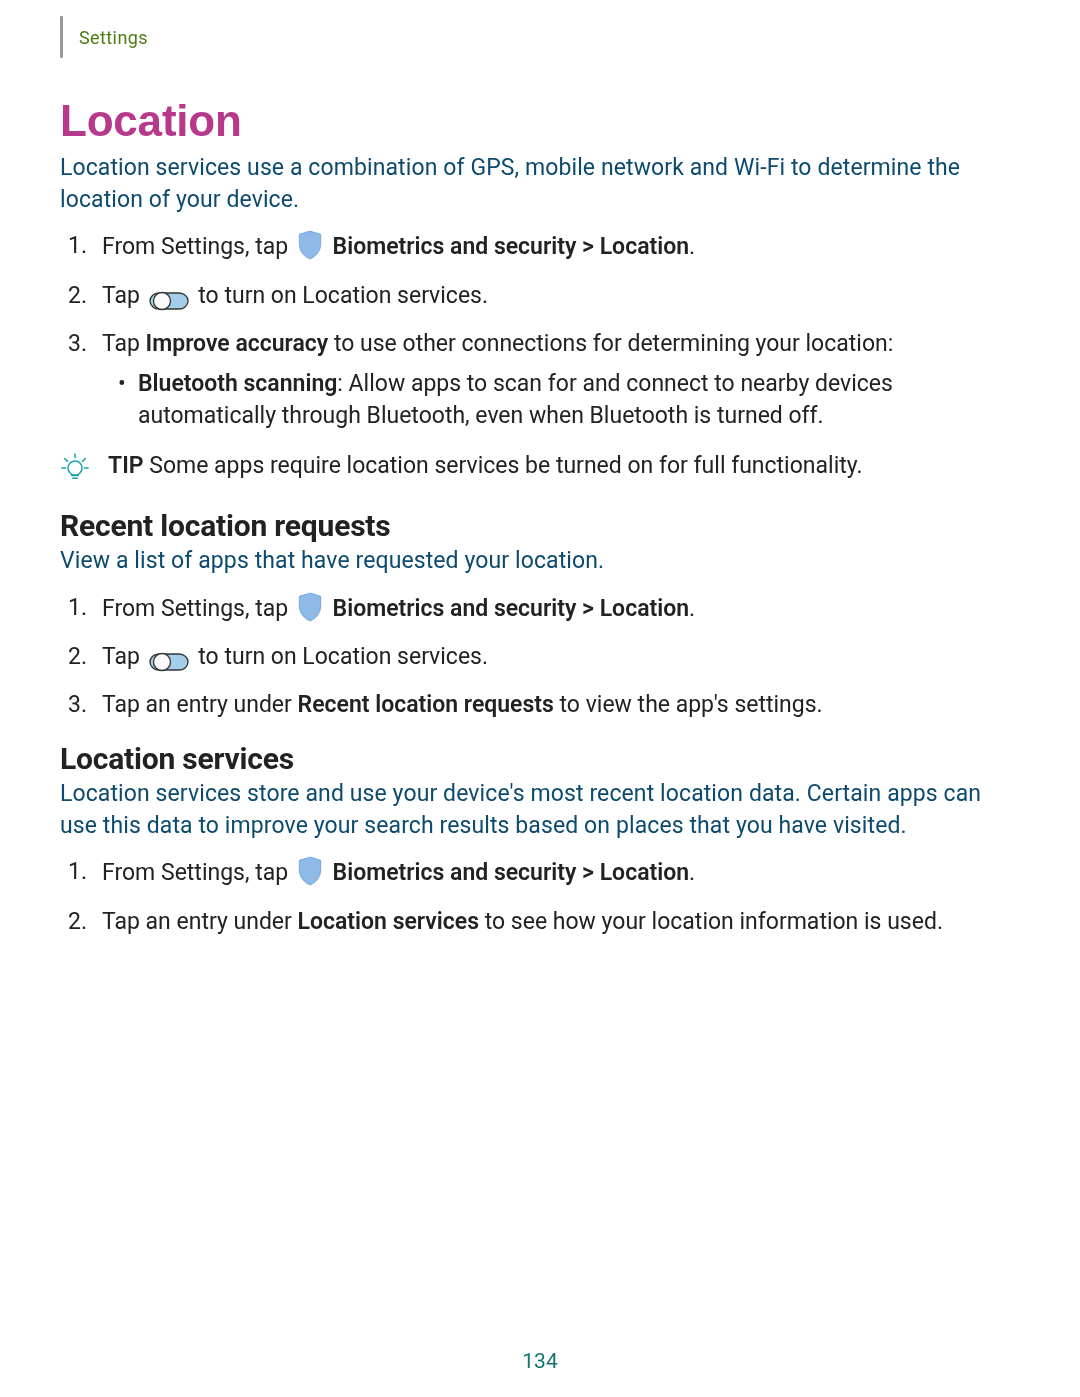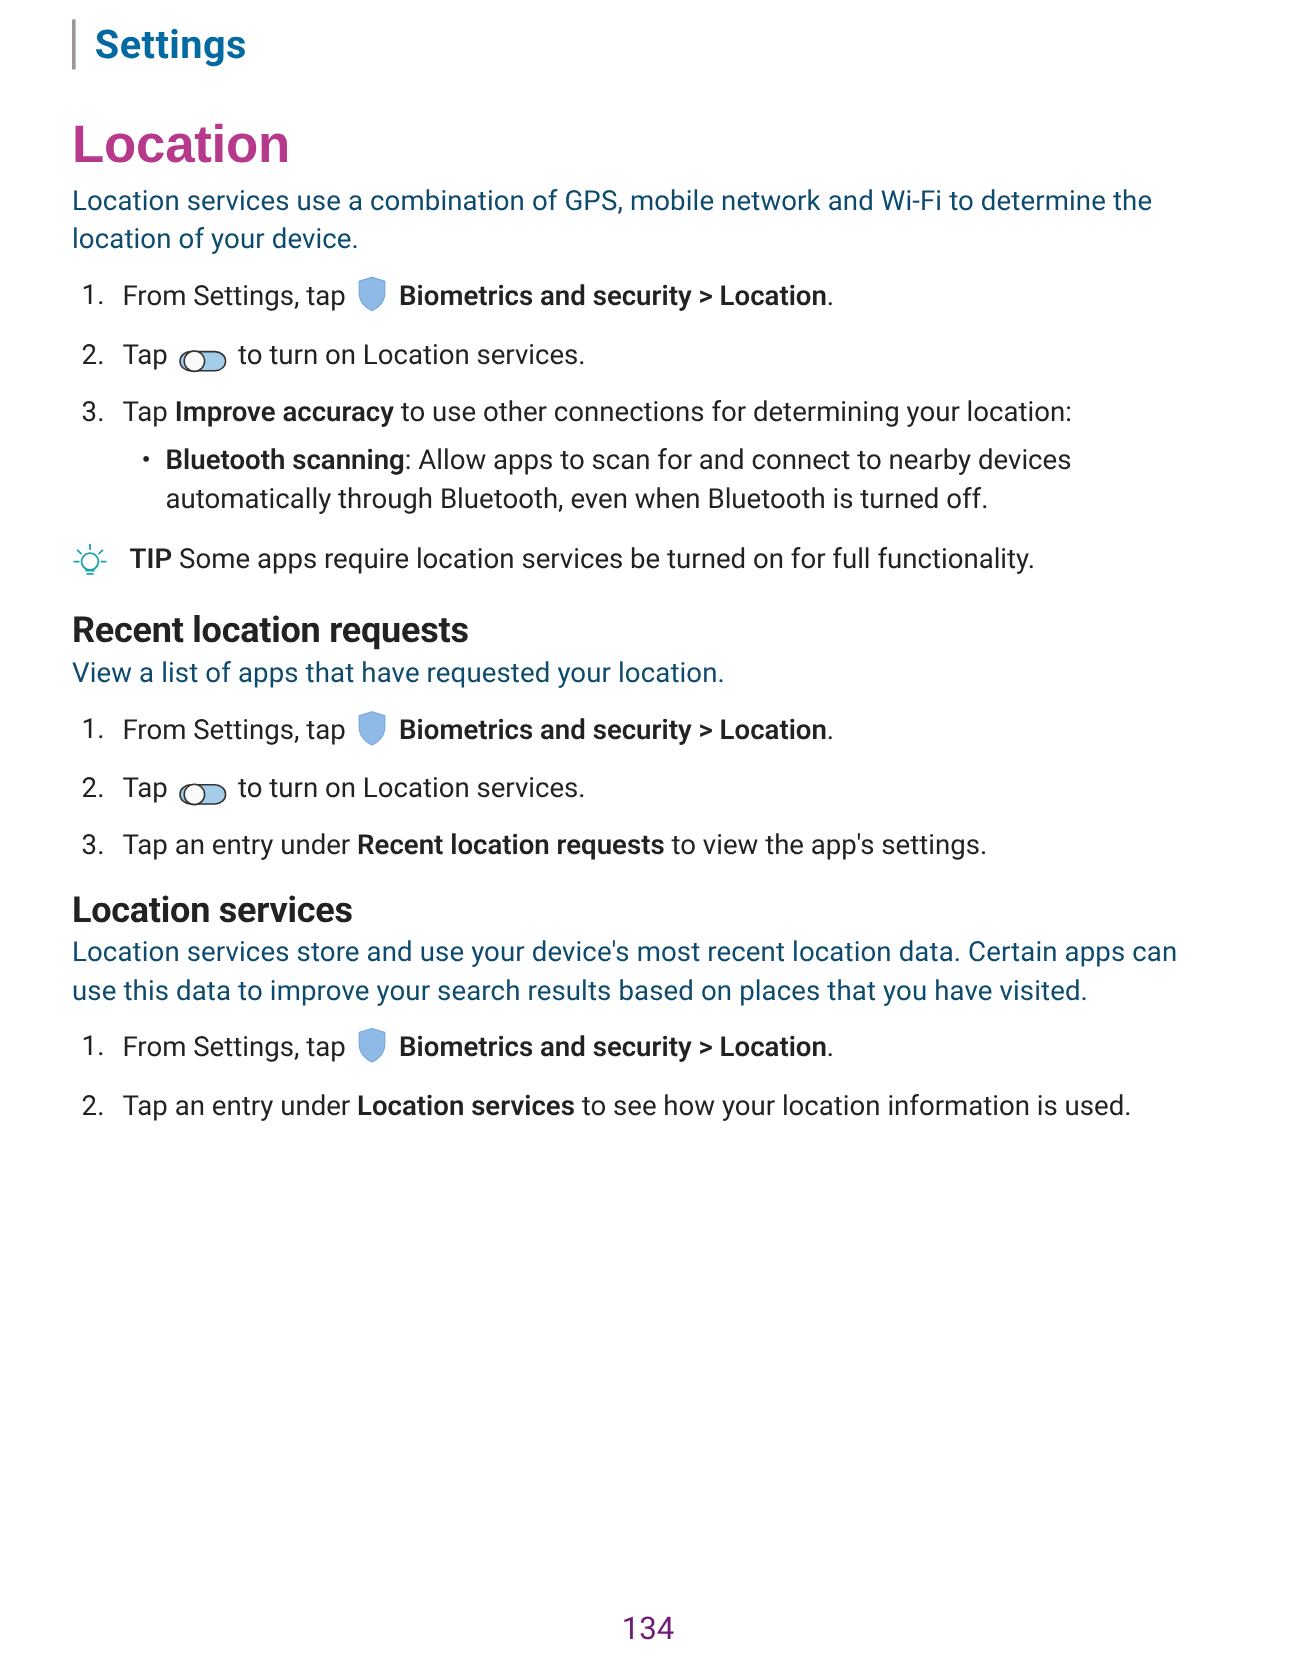--- a/index.html
+++ b/index.html
@@ -24,23 +24,23 @@
     margin-top: 10px;
   }
   .header-rule {
     width: 3px;
     height: 42px;
     background: #9c9697;
     margin-right: 16px;
     border-radius: 1px;
   }
   .header-text {
-    font-size: 33px;
-    font-weight: 700;
-    color: #0369a1;
+    font-size: 18px;
+    font-weight: 400;
+    color: #4d7c0f;
     letter-spacing: 0.4px;
   }
   h1.title {
     font-size: 44px;
     font-weight: 700;
     color: #b6398b;
     margin: 32px 0 6px 0;
     letter-spacing: -0.2px;
     font-family: 'Segoe UI', Arial, sans-serif;
   }
@@ -125,22 +125,22 @@
     font-weight: 700;
     margin: 20px 0 2px 0;
     letter-spacing: -0.2px;
   }
   .page-number {
     position: absolute;
     bottom: 34px;
     left: 0;
     width: 100%;
     text-align: center;
-    font-size: 26px;
-    color: #701a75;
+    font-size: 21px;
+    color: #0f766e;
     margin-top: 32px;
   }
 </style>
 </head>
 <body>
 
 <div class="page">
 
   <div class="header">
     <div class="header-rule"></div>

